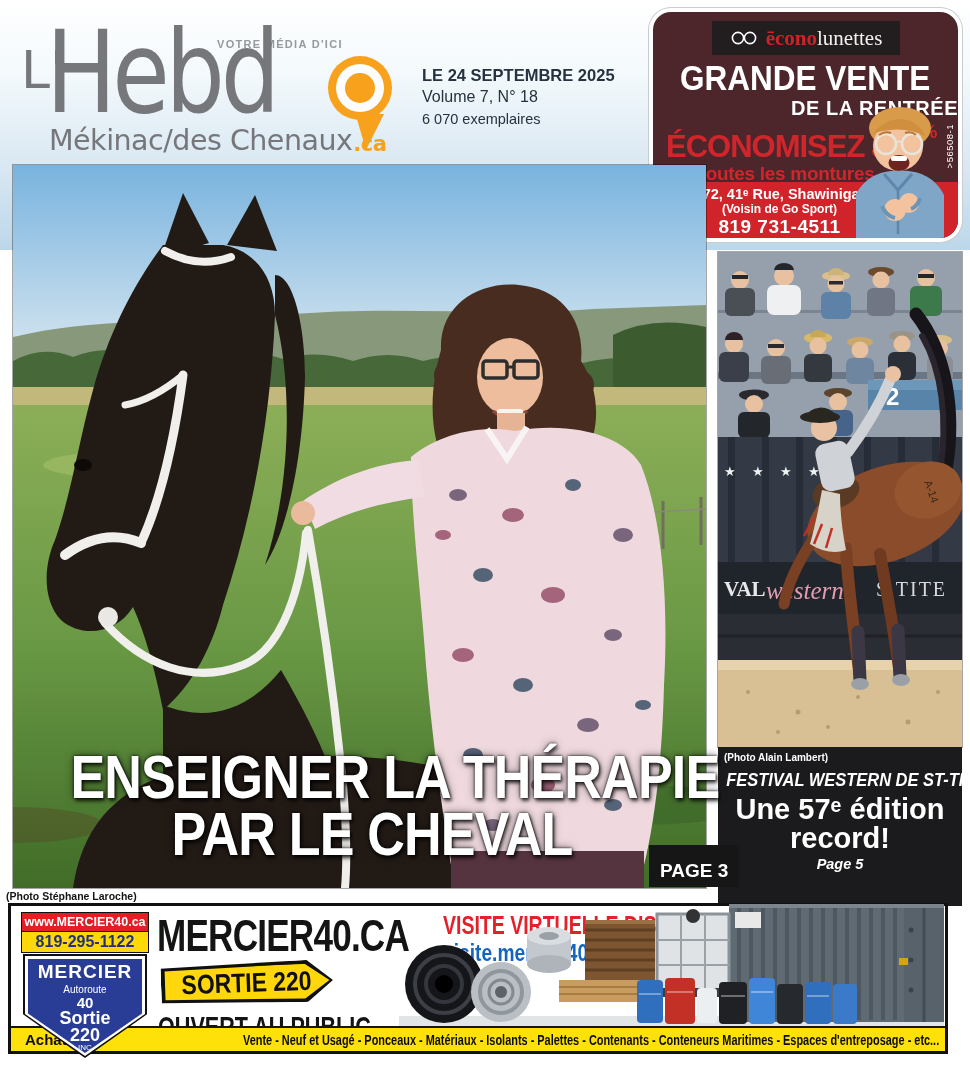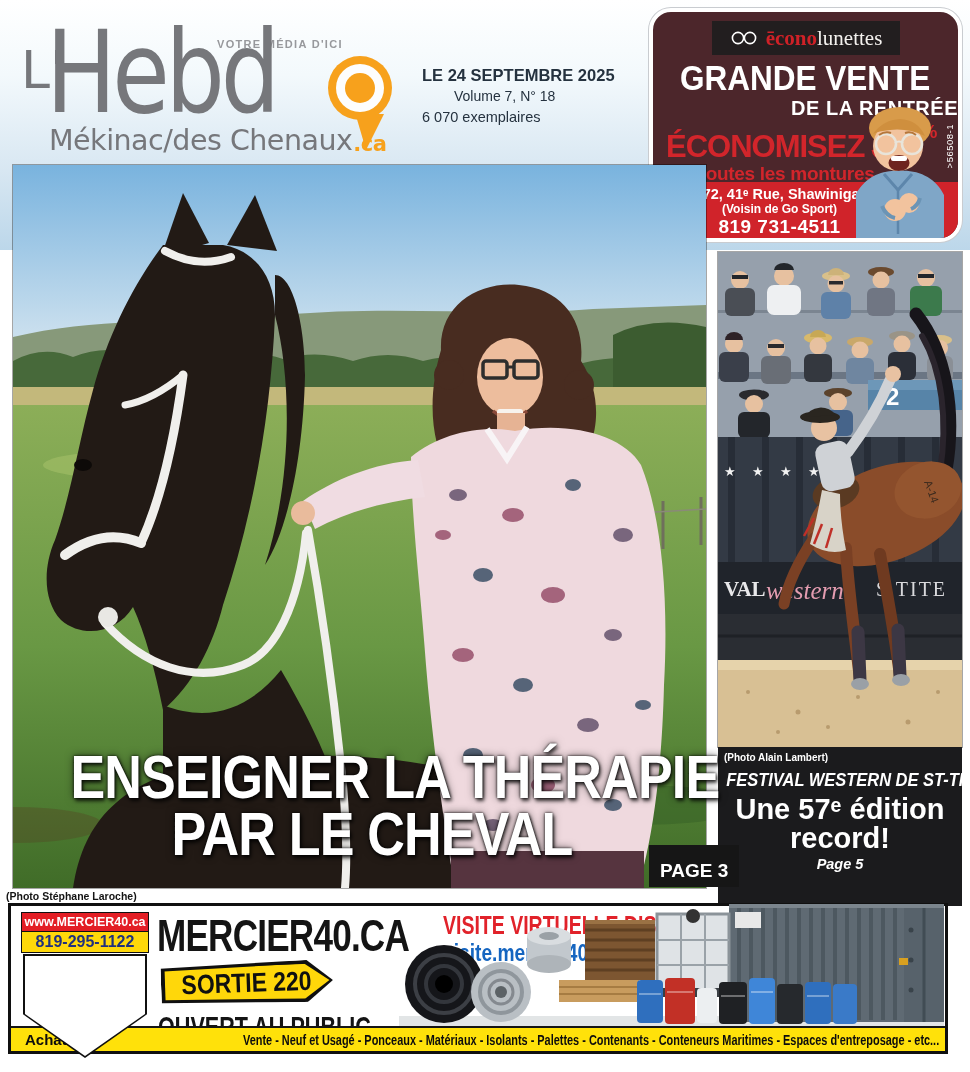--- a/index.html
+++ b/index.html
@@ -18,21 +18,21 @@
   .pin::before{content:'';position:absolute;inset:8px;border-radius:50%;background:#fdfdfd;}
   .pin::after{content:'';position:absolute;inset:17px;border-radius:50%;background:#f7a11c;}
   .pin-tail{position:absolute;left:25px;top:58px;width:31px;height:36px;background:#f7a11c;
       clip-path:polygon(8% 0,100% 0,42% 100%);}
   .logo-region{position:absolute;left:49px;top:124px;color:#76777b;font-size:28.5px;letter-spacing:-.5px;
       font-family:"DejaVu Sans",sans-serif;display:flex;align-items:flex-end;}
   .logo-region .suffix{color:#f7a11c;font-size:21px;font-weight:bold;margin:0 0 1px 1px;}
 
   .dateblock{position:absolute;left:422px;top:66px;color:#25323f;}
   .dateblock .d1{font-size:16.5px;font-weight:bold;}
-  .dateblock .d2{font-size:14px;margin-top:3px;margin-left:32px;}
+  .dateblock .d2{font-size:16px;margin-top:3px;}
   .dateblock .d3{font-size:14.5px;margin-top:5px;}
 
   
   .econo-ad{position:absolute;left:649px;top:8px;width:313px;height:234px;background:#4c262b;
       border:4px solid #fff;border-radius:22px;box-sizing:border-box;overflow:hidden;
       box-shadow:0 0 0 1px #c9ccd0;}
   .econo-bar{margin:9px auto 0;width:188px;height:34px;background:#221e1f;display:flex;
       align-items:center;justify-content:center;gap:7px;}
   .econo-brand{font-family:"Liberation Serif",serif;font-size:21px;line-height:1;}
   .econo-brand .e1{color:#cf2127;font-weight:bold;}
@@ -440,20 +440,28 @@
   </div>
 
   <div class="mercier">
     <div class="m-ref">&gt;41297-1</div>
     <div class="m-shield-block">
       <div class="m-site">www.MERCIER40.ca</div>
       <div class="m-phone">819-295-1122</div>
       <div class="m-shield">
         <div class="s-o"></div>
         <div class="s-m"></div>
+        <div class="s-i">
+          <div class="n">MERCIER</div>
+          <div class="a">Autoroute</div>
+          <div class="b">40</div>
+          <div class="c">Sortie</div>
+          <div class="c">220</div>
+          <div class="f">INC</div>
+        </div>
       </div>
     </div>
     <div class="m-big">MERCIER40.CA</div>
     <div class="m-exit">
       <div class="inner">
         <span class="txt">SORTIE 220</span>
       </div>
     </div>
     <div class="m-open">OUVERT AU PUBLIC</div>
     <div class="m-virt1">VISITE VIRTUELLE DISPONIBLE</div>

